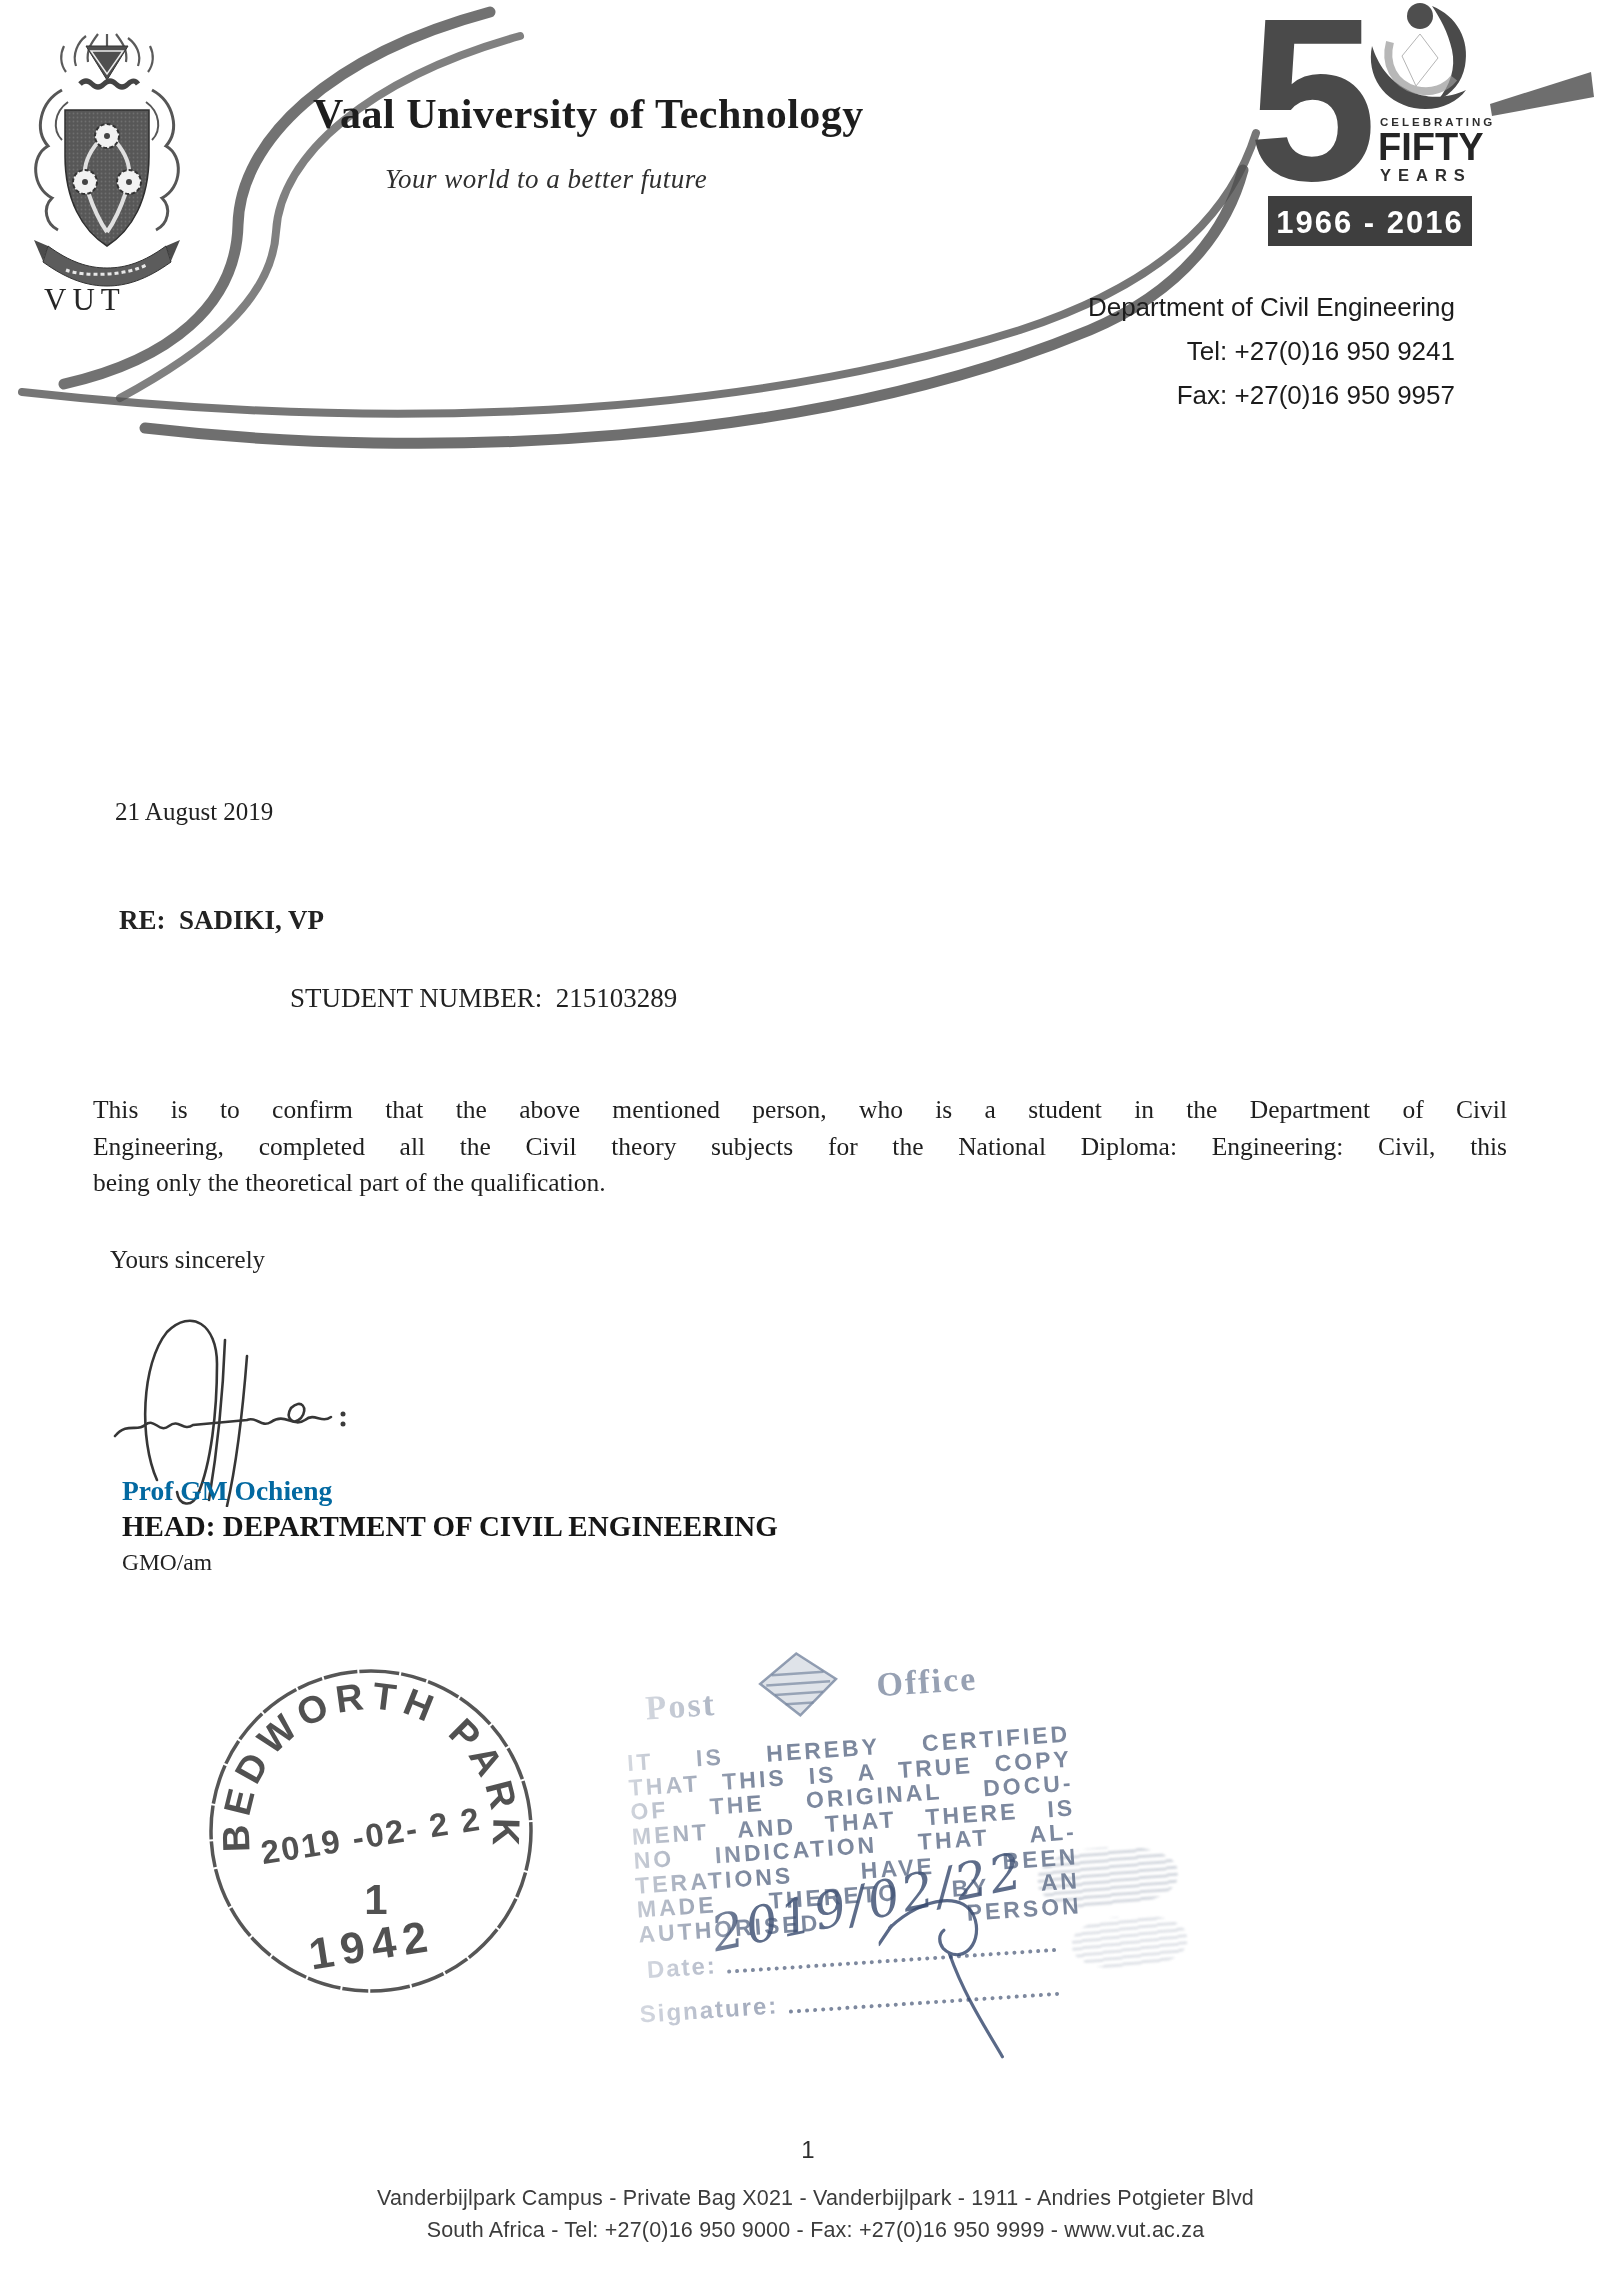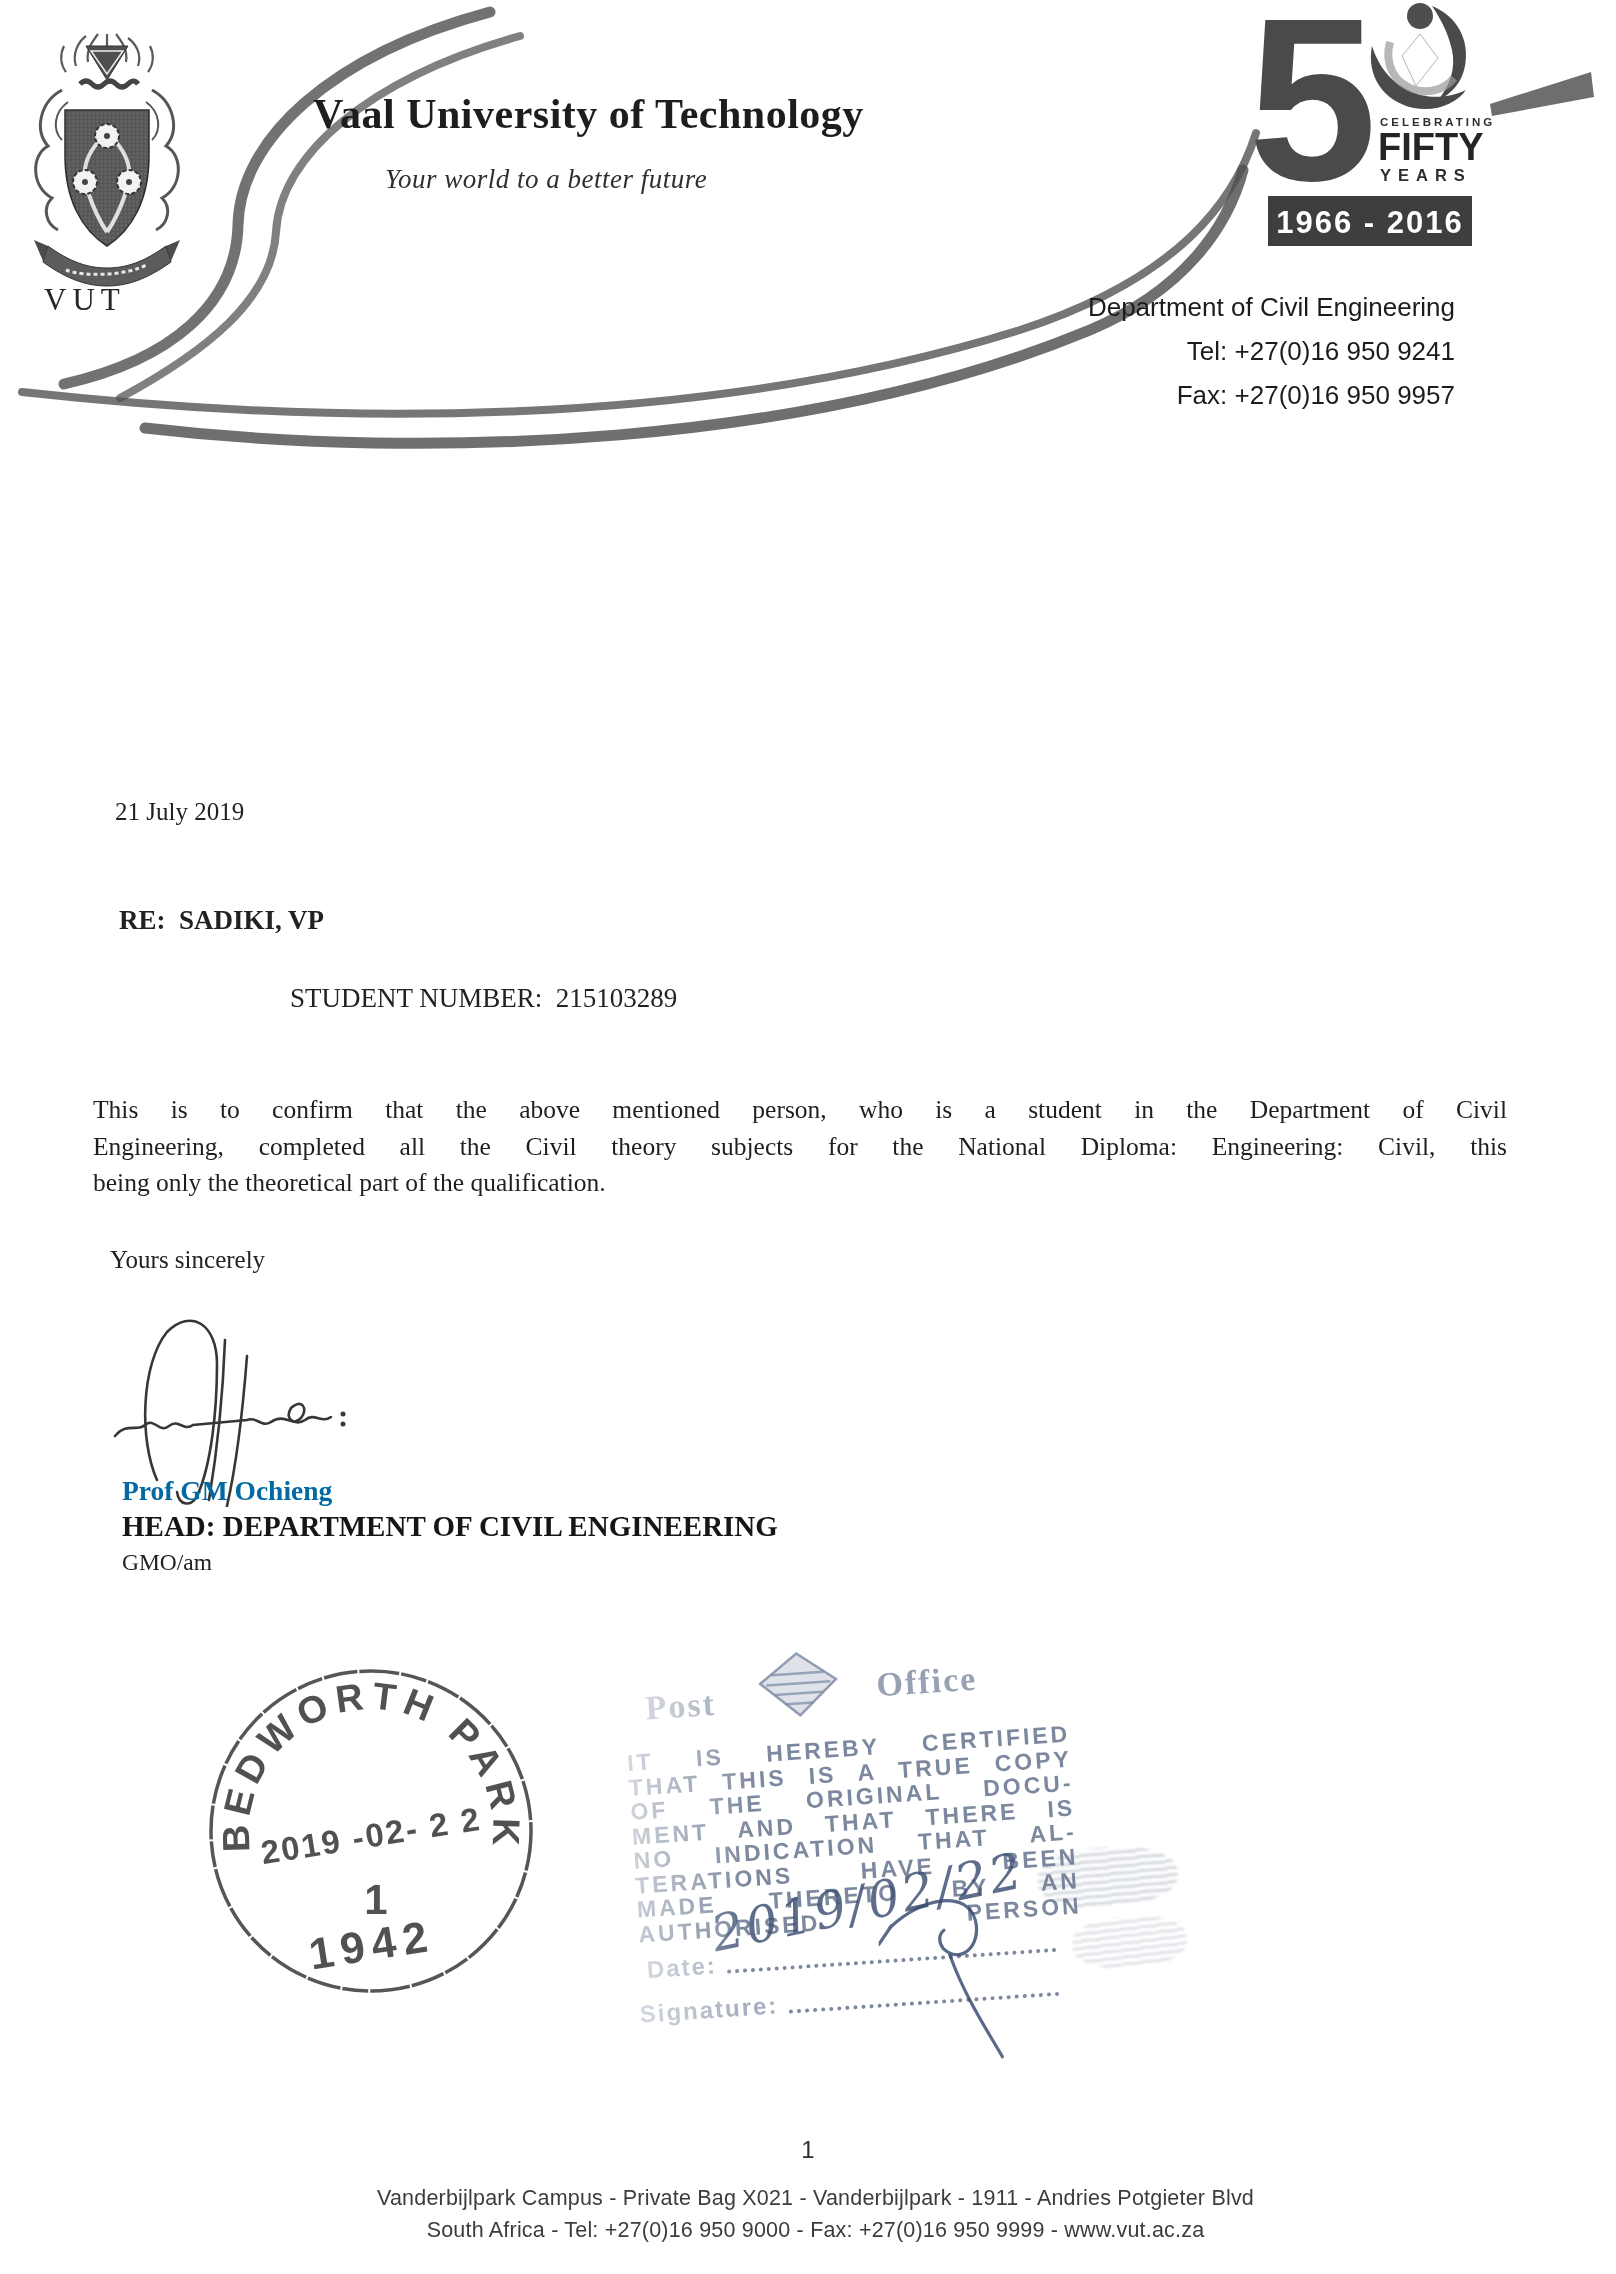--- a/index.html
+++ b/index.html
@@ -113,21 +113,21 @@
     <rect x="28" y="196" width="204" height="50" fill="#3e3e3e"></rect>
     <text x="130" y="233" font-size="31" font-weight="bold" letter-spacing="2" fill="#ffffff" text-anchor="middle">1966 - 2016</text>
   </svg>
 
   <div class="abs dept-block sans">
     <div>Department of Civil Engineering</div>
     <div>Tel: +27(0)16 950 9241</div>
     <div>Fax: +27(0)16 950 9957</div>
   </div>
 
-  <div class="abs date-line">21 July 2019</div>
+  <div class="abs date-line">21 August 2019</div>
   <div class="abs re-line pre">RE:  SADIKI, VP</div>
   <div class="abs stu-line pre">STUDENT NUMBER:  215103289</div>
 
   <div class="abs body-block">
     <div class="jline">This is to confirm that the above mentioned person, who is a student in the Department of Civil</div>
     <div class="jline">Engineering, completed all the Civil theory subjects for the National Diploma: Engineering: Civil, this</div>
     <div>being only the theoretical part of the qualification.</div>
   </div>
 
   <div class="abs closing">Yours sincerely</div>

